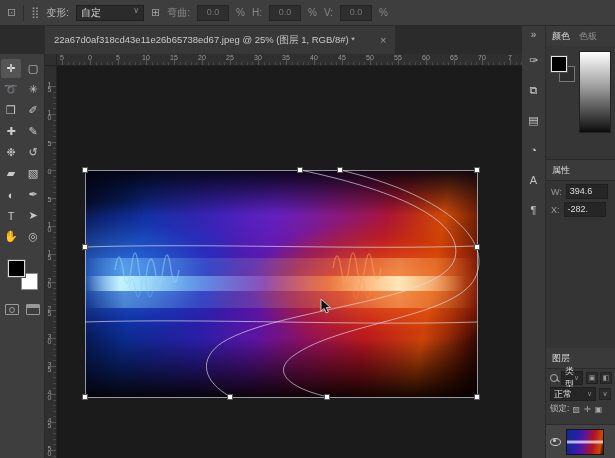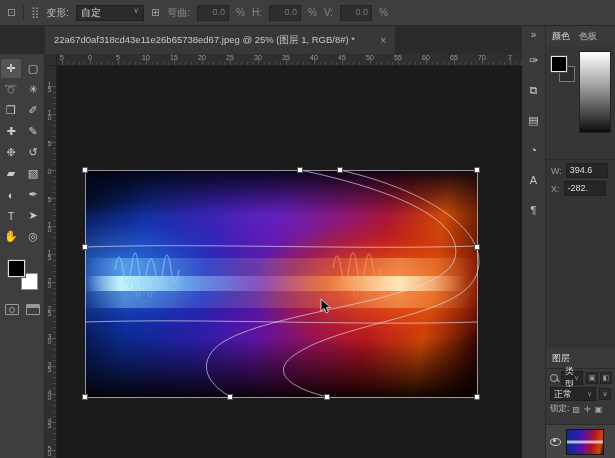--- a/index.html
+++ b/index.html
@@ -9,21 +9,21 @@
   
   .options-bar{position:absolute;left:0;top:0;width:615px;height:26px;background:#3e3e3e;
     border-bottom:1px solid #282828;display:flex;align-items:center;gap:7px;padding:0 7px;
     box-sizing:border-box;font-size:10px;color:#bbb;}
   .ob-icon{color:#9a9a9a;font-size:11px;line-height:1;}
   .ob-sep{width:1px;height:16px;background:#2d2d2d;}
   .ob-dropdown{background:#2b2b2b;border:1px solid #202020;color:#ddd;padding:0 4px;
     display:flex;justify-content:space-between;width:58px;height:14px;}
   .ob-dropdown .arr{color:#888;font-size:8px;}
   .ob-field{background:#2e2e2e;border:1px solid #242424;color:#777;padding:1px 3px;
-    min-width:24px;height:12px;font-size:9px;text-align:right;}
+    min-width:24px;height:12px;font-size:9px;text-align:center;}
   .dim{color:#878787;}
 
   
   .tab-bar{position:absolute;left:0;top:26px;width:522px;height:28px;background:#2b2b2b;}
   .doc-tab{position:absolute;left:45px;top:0;height:28px;background:#383838;display:flex;
     align-items:center;gap:25px;padding:0 9px;font-size:9.5px;color:#c9c9c9;white-space:nowrap;
     max-width:400px;box-sizing:border-box;}
   .doc-tab .close{color:#999;font-size:11px;}
 
   
@@ -77,21 +77,21 @@
   
   .dock{position:absolute;left:522px;top:26px;width:93px;height:432px;background:#343434;}
   .dock-strip{position:absolute;left:0;top:0;width:24px;height:432px;background:#3a3a3a;
     border-right:1px solid #2c2c2c;box-sizing:border-box;display:flex;flex-direction:column;align-items:center;}
   .collapse{color:#bbb;font-size:10px;padding:3px 0 2px;}
   .dock-icon{width:24px;height:24px;display:flex;align-items:center;justify-content:center;
     color:#c5c5c5;font-size:11px;margin-top:6px;}
   .panels{position:absolute;left:24px;top:0;width:69px;height:432px;}
   .phead{font-size:9px;color:#ddd;padding:4px 6px 3px;background:#3a3a3a;border-bottom:1px solid #2a2a2a;
     display:flex;gap:9px;align-items:center;}
-  .phead .inactive{color:#8f8f8f;font-weight:bold;}
+  .phead .inactive{color:#8f8f8f;}
 
   .panel-color{position:absolute;left:0;top:20px;width:69px;height:114px;background:#363636;
     border-bottom:1px solid #2a2a2a;box-sizing:border-box;}
   .cp-body{position:relative;height:92px;}
   .cp-fgswatch{position:absolute;left:5px;top:10px;width:14px;height:14px;background:#000;
     border:1px solid #e5e5e5;outline:1px solid #4a4a4a;z-index:2;}
   .cp-bgswatch{position:absolute;left:13px;top:20px;width:14px;height:14px;background:#2e2e2e;border:1px solid #777;}
   .cp-ramp{position:absolute;right:4px;top:5px;width:30px;height:80px;border:1px solid #222;
     background:linear-gradient(180deg,#ffffff 0%,#9a9a9a 45%,#0d0d0d 100%);}
 
@@ -277,20 +277,23 @@
       </div>
       <div class="panel-color">
         <div class="cp-body">
           <span class="cp-bgswatch"></span>
           <span class="cp-fgswatch"></span>
           <span class="cp-ramp"></span>
         </div>
       </div>
 
       <div class="panel-props">
+        <div class="phead">
+          <span>属性</span>
+        </div>
         <div class="pp-row">
           <span class="pp-label">W:</span>
           <span class="pp-field">394.6</span>
         </div>
         <div class="pp-row">
           <span class="pp-label">X:</span>
           <span class="pp-field">-282.</span>
         </div>
       </div>
 

